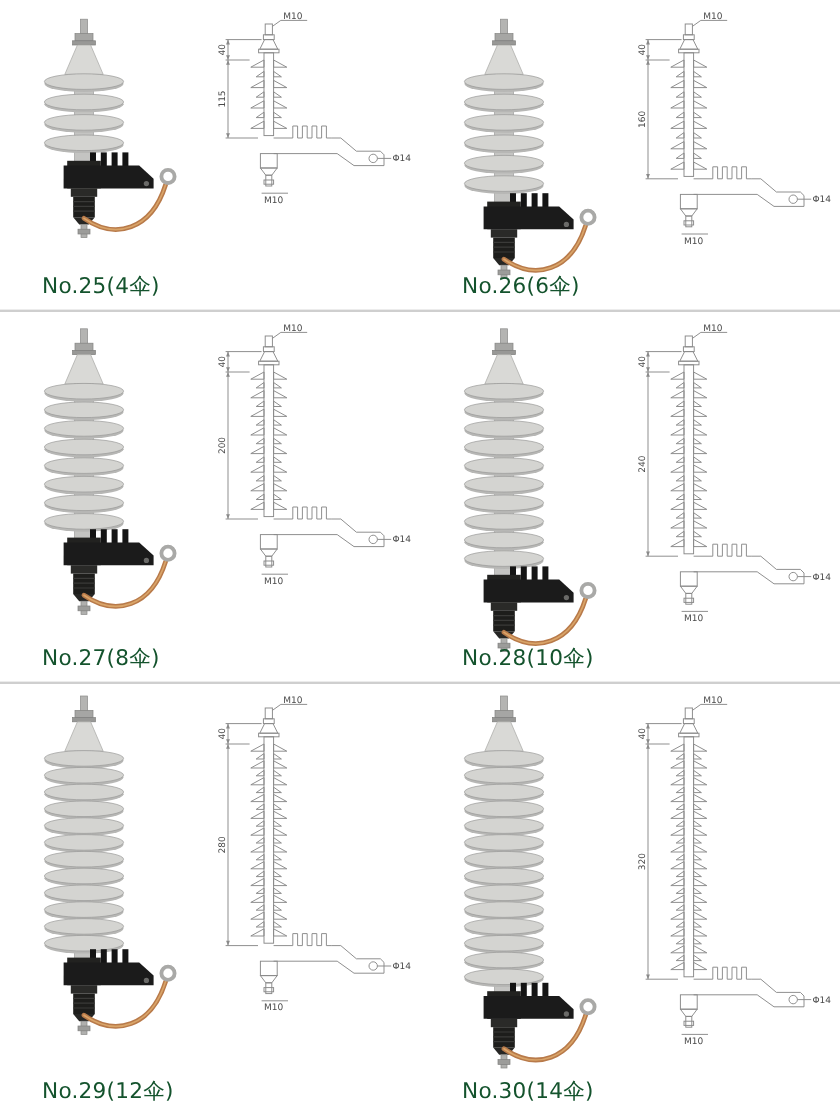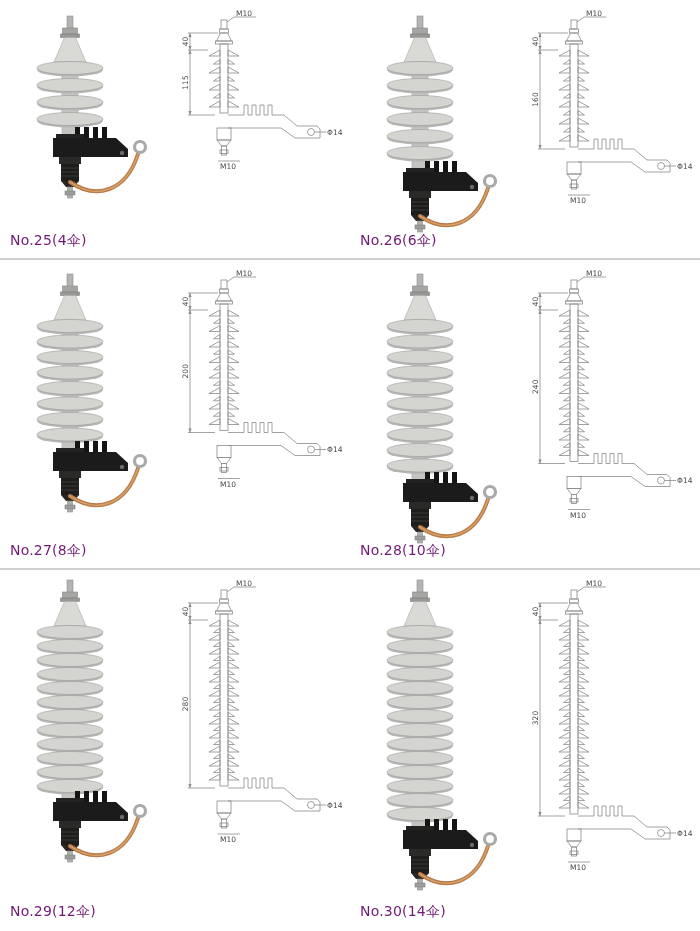--- a/index.html
+++ b/index.html
@@ -8,21 +8,21 @@
   .row{display:flex;width:700px;box-sizing:border-box;}
   .row.r1{height:260px;border-bottom:2px solid #cfcfcf;}
   .row.r2{height:310px;border-bottom:2px solid #cfcfcf;}
   .row.r3{height:359px;}
   .cell{width:350px;height:100%;position:relative;text-decoration:underline;}
   svg.photo{position:absolute;left:6px;}
   .r1 svg.photo{top:10px;}
   .r2 svg.photo{top:8px;}
   .r3 svg.photo{top:4px;}
   svg.diagram{position:absolute;left:166px;top:8px;}
-  .label{position:absolute;left:10px;bottom:8px;font-size:14px;color:#701a75;letter-spacing:0.2px;}
+  .label{position:absolute;left:35px;bottom:8px;font-size:18px;color:#14532d;letter-spacing:0.2px;}
   svg text{font-family:"DejaVu Sans", sans-serif;}
 </style>
 </head>
 <body>
 
 <div class="page">
 
   <div class="row r1">
     <div class="cell">
       <svg class="photo" width="150" height="190" viewBox="0 0 150 190">

